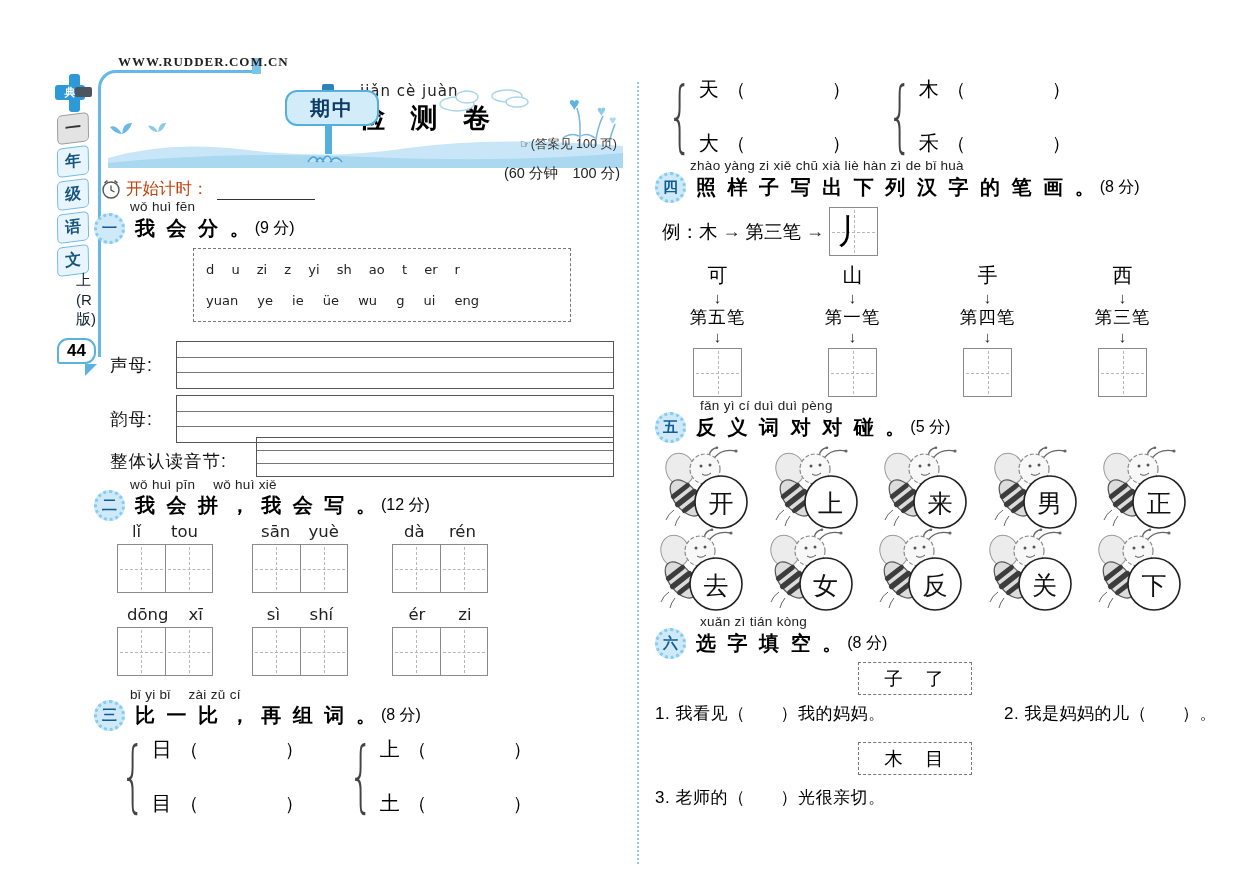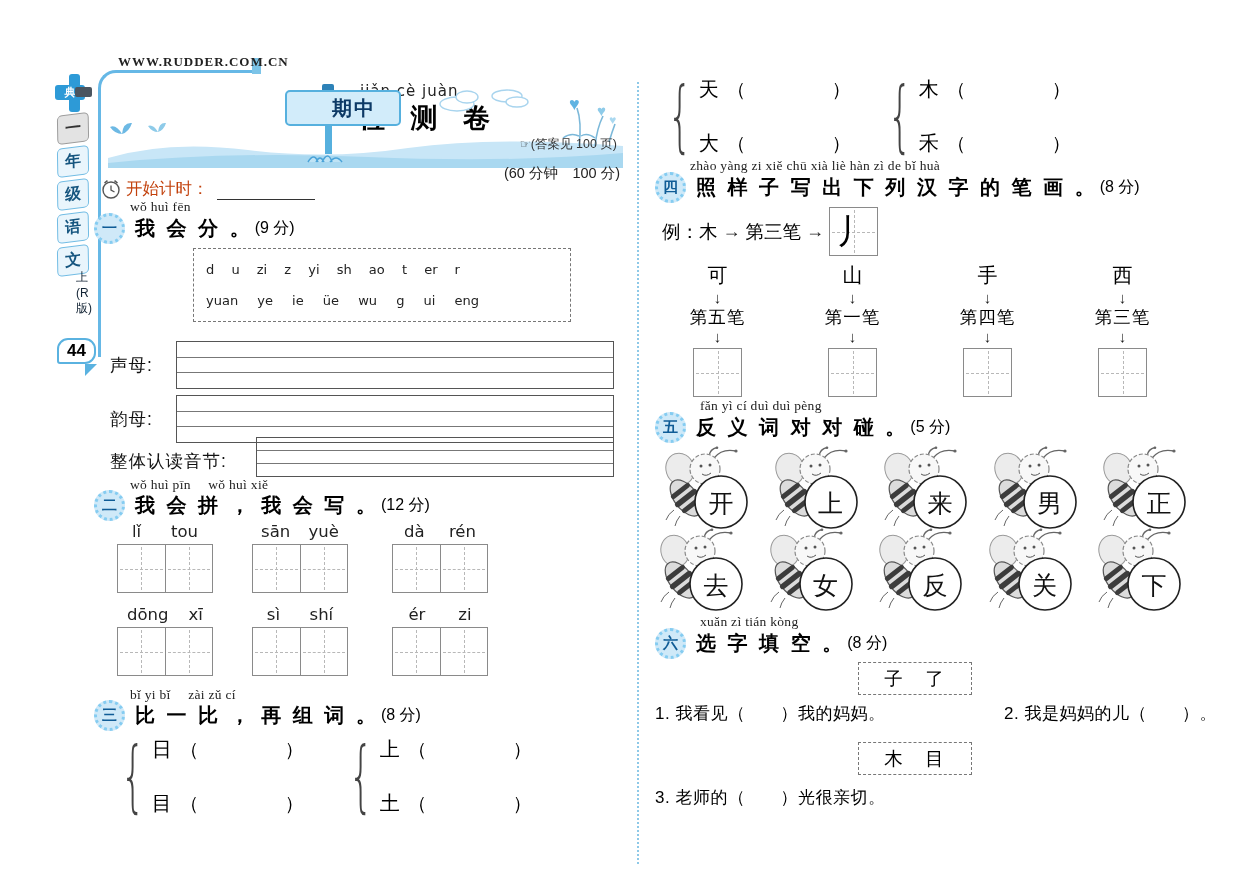--- a/index.html
+++ b/index.html
@@ -17,52 +17,52 @@
   .logo .v{position:absolute;left:14px;top:0;width:11px;height:38px;background:#2d9ad7;border-radius:3px;}
   .logo .h{position:absolute;left:0;top:11px;width:30px;height:15px;background:#2d9ad7;border-radius:3px;
            color:#fff;font-size:11px;font-weight:bold;line-height:15px;text-align:center;}
   .logo .bar{position:absolute;left:20px;top:13px;width:17px;height:10px;background:#4a5560;border-radius:2px;}
   .tabs{left:57px;top:114px;display:flex;flex-direction:column;}
   .tab{width:30px;height:27px;margin-bottom:4px;transform:rotate(-7deg) skewX(-6deg);
        background:#e9f5fc;border:1.5px solid #72bce4;border-radius:5px;
        display:flex;align-items:center;justify-content:center;
        font-weight:bold;font-size:16px;color:#15557f;}
   .tab.gray{background:#e3e3e3;border-color:#9c9c9c;color:#333;}
-  .volume{left:76px;top:270px;width:15px;font-size:12px;line-height:1.3;color:#123;
+  .volume{left:76px;top:270px;width:15px;font-size:15px;line-height:1.3;color:#123;
           word-break:break-all;text-align:left;}
   .pagenum{left:57px;top:338px;border:2px solid #5ab2e0;border-radius:11px 11px 11px 3px;
            background:#fff;padding:1px 8px;font-weight:bold;font-size:17px;color:#000;}
   .pagenum::after{content:"";position:absolute;left:26px;top:24px;border:6px solid transparent;
                   border-top-color:#5ab2e0;border-left-color:#5ab2e0;}
 
   
   .banner{left:108px;top:82px;width:515px;height:84px;}
   .banner .wave{position:absolute;left:0;bottom:-2px;}
   .sign{position:absolute;left:177px;top:8px;width:90px;height:32px;background:#d2ecfa;
-        border:2px solid #56b0de;border-radius:5px;display:flex;align-items:center;justify-content:center;
-        font-size:20px;font-weight:bold;color:#0d3a66;letter-spacing:2px;z-index:3;padding-left:22px;}
+        border:2px solid #56b0de;border-radius:12px;display:flex;align-items:center;justify-content:center;
+        font-size:20px;font-weight:bold;color:#0d3a66;letter-spacing:2px;z-index:3;}
   .signpost{position:absolute;left:217px;top:40px;width:7px;height:32px;background:#56b0de;z-index:2;}
   .signtop{position:absolute;left:214px;top:2px;width:12px;height:8px;background:#2d82b8;border-radius:2px;}
   .title-pinyin{position:absolute;left:252px;top:0px;font-size:15px;color:#222;
                 font-family:"DejaVu Sans",sans-serif;letter-spacing:1px;}
   .main-title{position:absolute;left:250px;top:18px;font-size:27px;font-weight:bold;
               letter-spacing:9px;color:#000;}
   .answer-note{position:absolute;right:6px;top:54px;font-size:12.5px;color:#333;z-index:4;}
   .clouds{position:absolute;right:88px;top:2px;}
   .flowers{position:absolute;right:0px;top:6px;}
   .sprouts{position:absolute;left:2px;top:28px;}
   .grass{position:absolute;left:196px;top:66px;z-index:3;}
   .time-score{left:452px;top:164px;width:168px;text-align:right;font-size:14.5px;color:#222;}
 
   .start-row{left:100px;top:178px;display:flex;align-items:flex-end;}
   .start-label{font-size:16.5px;color:#c2410c;margin-left:4px;}
   .start-blank{width:98px;border-bottom:1.5px solid #333;height:18px;margin-left:8px;}
 
   
-  .pinyin{font-family:Liberation Serif, serif;font-size:13.5px;color:#222;letter-spacing:.3px;white-space:pre;}
+  .pinyin{font-family:Liberation Sans, sans-serif;font-size:13.5px;color:#222;letter-spacing:.3px;white-space:pre;}
   .sec-row{display:flex;align-items:center;}
   .sec-badge{width:25px;height:25px;border-radius:50%;background:#cfe9f8;border:3px dotted #85ccf1;
              color:#0f5c96;font-weight:bold;font-size:15px;display:flex;align-items:center;
              justify-content:center;margin-right:10px;flex:none;}
   .sec-title{font-size:20px;font-weight:bold;letter-spacing:3px;color:#000000;white-space:nowrap;}
   .sec-score{font-size:16px;font-weight:normal;color:#000;margin-left:2px;white-space:nowrap;}
 
   
   .wavybox{left:193px;top:248px;width:352px;padding:5px 12px;border:1.5px dashed #777;
            font-family:"DejaVu Sans",sans-serif;font-size:13px;color:#222;line-height:31px;}

